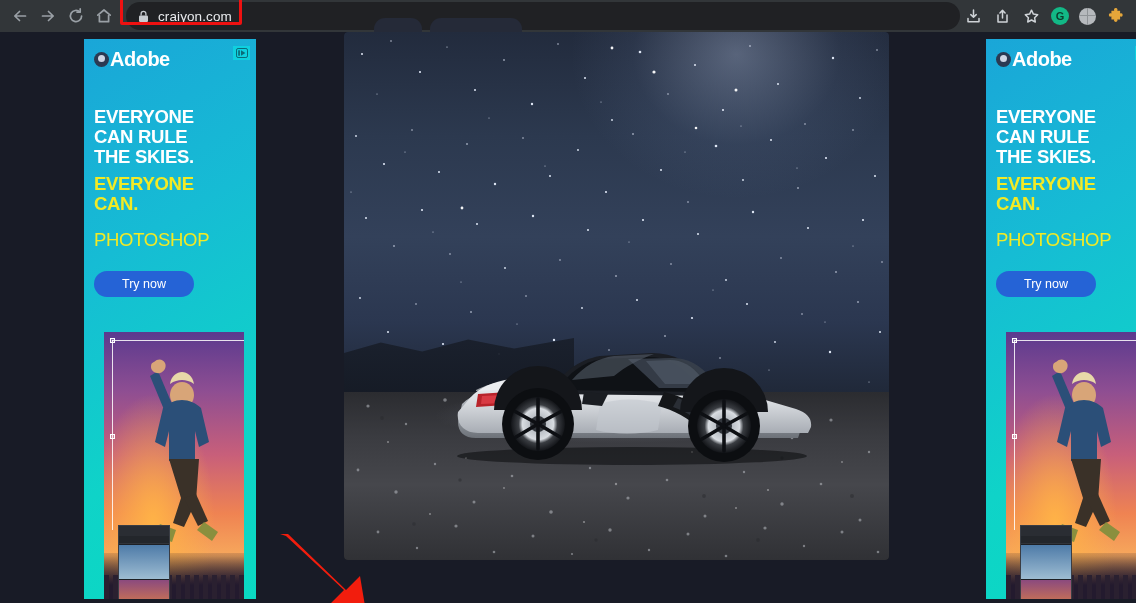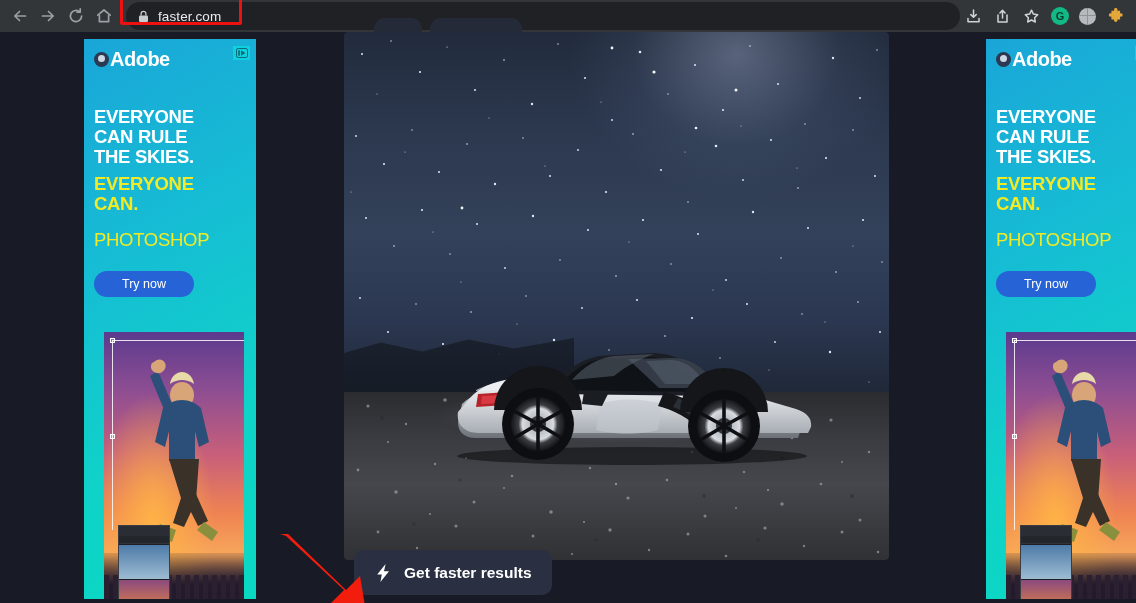--- a/index.html
+++ b/index.html
@@ -267,21 +267,21 @@
   </div>
 
   <div id="omnibox-wrap">
     <div id="omnibox">
       <span id="lock-icon">
         <svg width="11" height="13" viewBox="0 0 11 13">
           <rect x="1" y="5.4" width="9" height="6.6" rx="1.2" fill="#c8ccd1"></rect>
           <path d="M3.1 5.4V3.7a2.4 2.4 0 0 1 4.8 0v1.7" stroke="#c8ccd1" stroke-width="1.3" fill="none"></path>
         </svg>
       </span>
-      <span id="url-text" title="craiyon.com">faster.com</span>
+      <span id="url-text" title="craiyon.com">craiyon.com</span>
     </div>
     <div id="url-highlight"></div>
   </div>
 
   <div id="toolbar-right">
     <div class="tb-ico">
       <svg width="17" height="17" viewBox="0 0 17 17">
         <path class="tb-stroke" d="M8.5 2v7M5.8 6.6l2.7 2.7 2.7-2.7"></path>
         <path class="tb-stroke" d="M3 10.4v3.3h11v-3.3"></path>
       </svg>
@@ -684,27 +684,19 @@
         <line x1="292" y1="94" x2="270" y2="82"></line>
       </g>
     </svg>
 
   </div>
 
   <div id="actions">
 
 
 
-    <div class="act-btn" id="btn-faster">
-      <span class="act-ico">
-        <svg width="19" height="20" viewBox="0 0 19 20">
-          <path d="M11.6 1L3.2 11.4h4.6L6.4 19l8.6-10.8h-5z" fill="#fff"></path>
-        </svg>
-      </span>
-      <span>Get faster results</span>
-    </div>
   </div>
 
   <svg id="red-arrow" viewBox="0 0 110 82">
     <path d="M6 0 L14 0 L72 56 L86 42 L92 78 L56 70 L70 56 L12 2 Z" fill="#f21d0d"></path>
   </svg>
 
 </div>
 
 </body></html>

